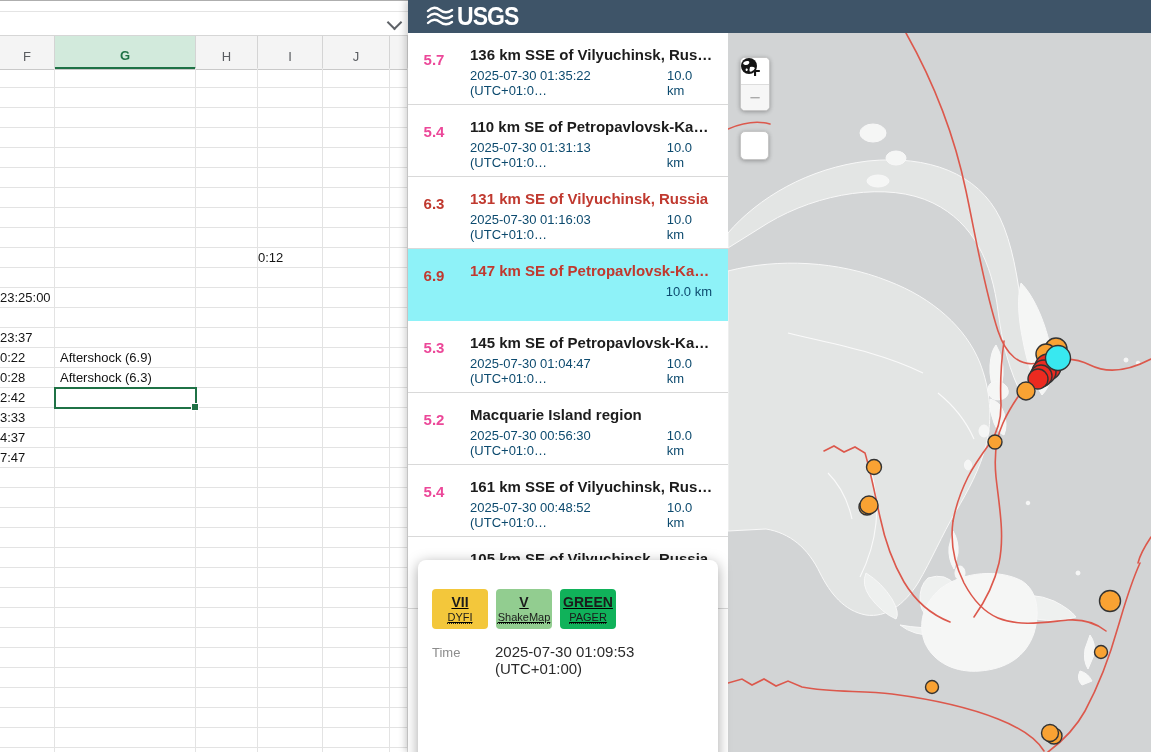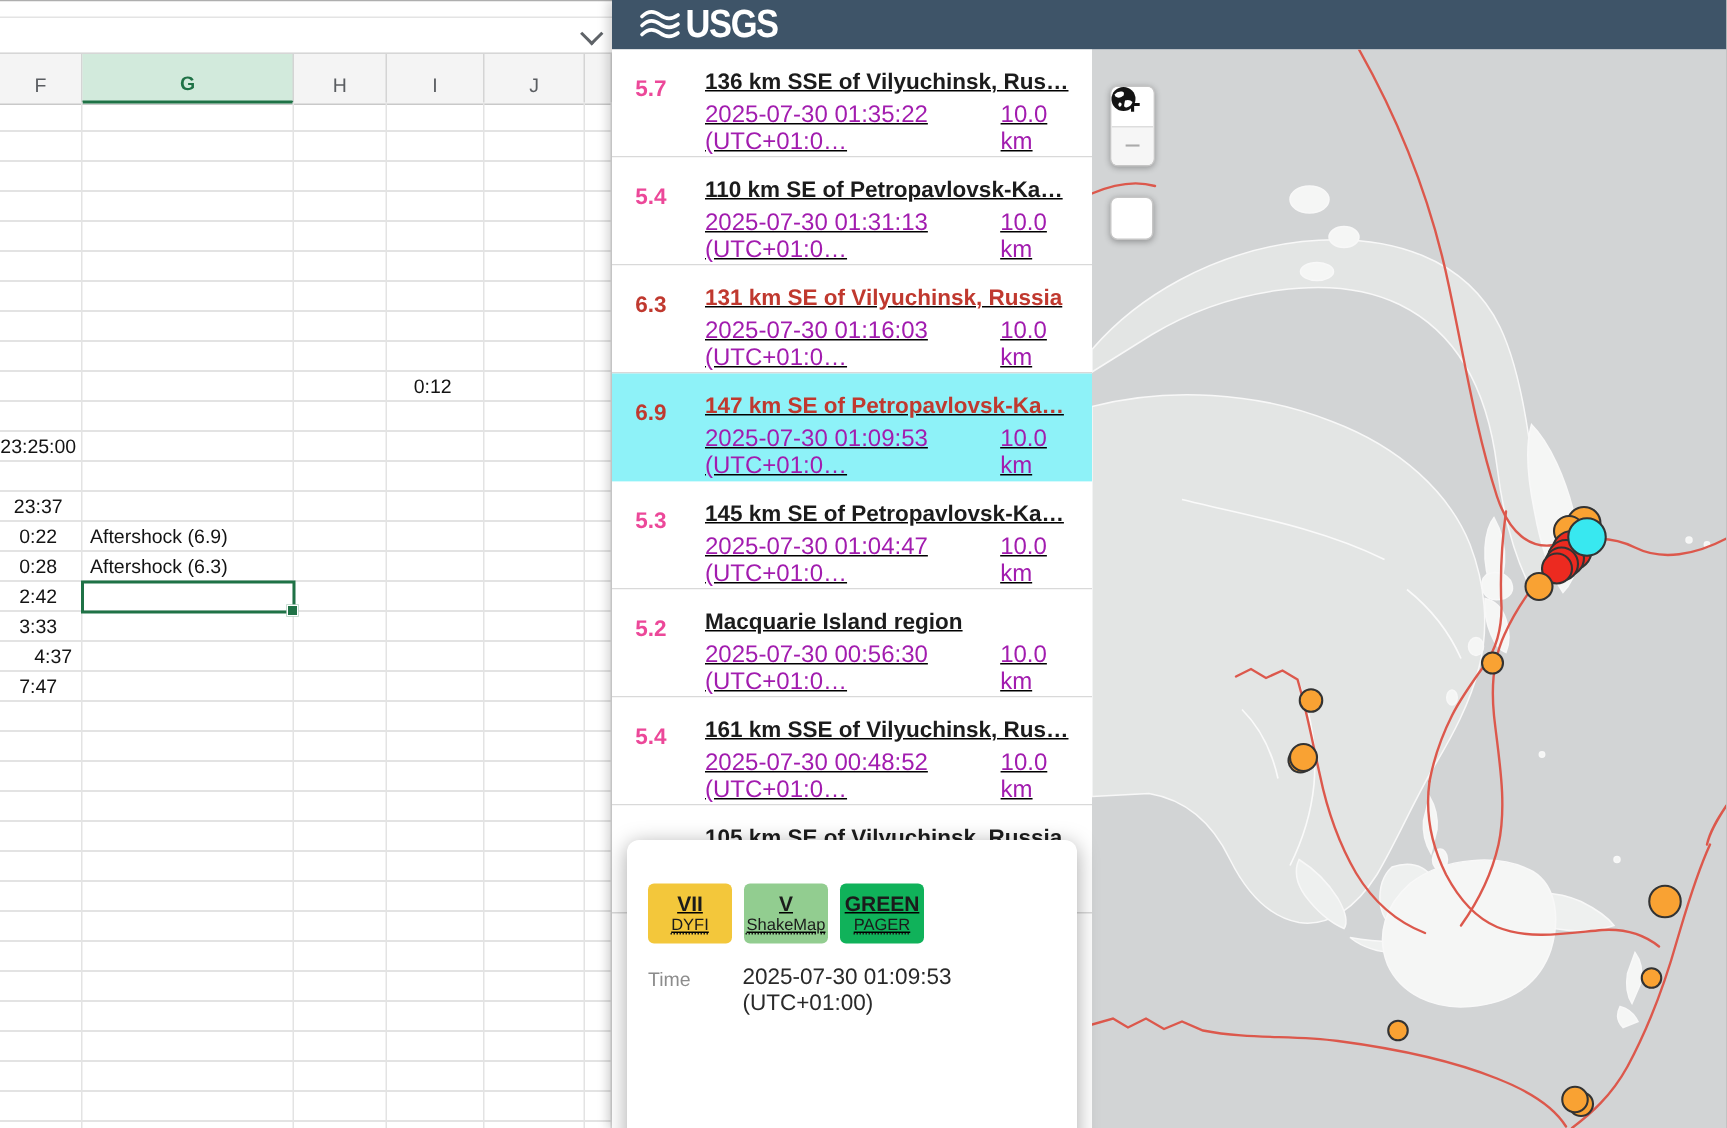--- a/index.html
+++ b/index.html
@@ -11,37 +11,37 @@
   .fbar-line{position:absolute;left:0;top:10px;width:408px;height:1px;background:#e4e4e4;}
   .fbar-chevron{position:absolute;right:8px;top:16px;width:9px;height:9px;border-right:2px solid #5f6368;border-bottom:2px solid #5f6368;transform:rotate(45deg);}
   .colheads{position:absolute;left:0;top:34px;width:408px;height:33px;background:#f4f4f4;border-top:1px solid #d6d6d6;border-bottom:1px solid #c9c9c9;}
   .colh{position:absolute;top:0;height:32px;display:flex;align-items:flex-end;justify-content:center;
         font-size:13px;color:#5a5d61;padding-bottom:4px;box-sizing:border-box;border-right:1px solid #d4d4d4;}
   .colh.sel{background:var(--excel-header-fill);color:var(--excel-green);border-bottom:2px solid var(--excel-green);height:33px;font-weight:bold;}
   .gridarea{position:absolute;left:0;top:67px;width:408px;height:685px;background:
      repeating-linear-gradient(to bottom,transparent 0 19px,#e3e3e3 19px 20px);}
   .vline{position:absolute;top:0;width:1px;height:685px;background:#e3e3e3;}
   .cell{position:absolute;height:20px;line-height:20px;font-size:13px;color:#141414;box-sizing:border-box;white-space:nowrap;}
-  .cell.right{text-align:center;padding-right:4px;}
+  .cell.right{text-align:left;padding-right:4px;}
   .cell.left{text-align:left;padding-left:5px;}
   .selbox{position:absolute;box-sizing:border-box;border:2px solid var(--excel-green);background:transparent;}
   .selhandle{position:absolute;right:-4px;bottom:-4px;width:6px;height:6px;background:var(--excel-green);border:1px solid #fff;}
   
   .usgs{position:absolute;left:408px;top:0;width:743px;height:752px;background:#fff;box-shadow:-3px 0 7px rgba(0,0,0,.18);}
   .uheader{position:absolute;left:0;top:0;width:743px;height:33px;background:var(--header-bg);display:flex;align-items:center;}
   .ulogo{display:flex;align-items:center;margin-left:17px;gap:2px;}
   .ulogo-text{color:#fff;font-weight:bold;font-size:25px;letter-spacing:-1px;transform:scale(.92,1.05);transform-origin:left center;}
   
   .qlist{position:absolute;left:0;top:33px;width:320px;height:719px;background:#fff;overflow:hidden;}
   .quake{position:relative;height:71px;border-bottom:1px solid #d9d9d9;display:flex;background:#fff;}
   .quake.hl{background:var(--highlight);border-bottom-color:var(--highlight);}
   .qmag{width:52px;flex:0 0 52px;text-align:center;font-weight:bold;font-size:15px;color:#ec4899;padding-top:18px;}
-  .qbody{flex:1;padding:13px 16px 0 10px;text-decoration:underline;}
+  .qbody{flex:1;padding:13px 16px 0 10px;}
   .qtitle{font-weight:bold;font-size:15px;color:#1c1c1c;white-space:nowrap;}
-  .qmeta{display:flex;margin-top:5px;font-size:16px;color:#a21caf;}
+  .qmeta{display:flex;margin-top:5px;font-size:13px;color:#0c4a6e;}
   .qdepth{margin-left:auto;}
   .quake.red .qmag,.quake.red .qtitle{color:var(--quake-red);}
   
   .map{position:absolute;left:320px;top:33px;width:423px;height:719px;background:var(--sea);overflow:hidden;}
   .map svg{position:absolute;left:0;top:0;}
   .mapctl{position:absolute;left:12px;top:24px;}
   .zoomctl{width:28px;background:#fff;border:1px solid #c6c6c6;border-radius:5px;box-shadow:0 1px 4px rgba(0,0,0,.3);overflow:hidden;}
   .zbtn{display:block;width:28px;height:26px;background:#fff;border:none;font-size:19px;font-weight:bold;color:#111;cursor:pointer;line-height:24px;text-align:center;padding:0;}
   .zbtn.dis{color:#aaa;background:#f6f6f6;border-top:1px solid #ddd;font-weight:normal;}
   .globebtn{margin-top:20px;width:29px;height:29px;background:#fff;border:1px solid #c6c6c6;border-radius:5px;box-shadow:0 1px 4px rgba(0,0,0,.3);display:flex;align-items:center;justify-content:center;cursor:pointer;padding:0;}
@@ -144,21 +144,20 @@
               <span class="qtime">2025-07-30 01:16:03 (UTC+01:0…</span>
               <span class="qdepth">10.0 km</span>
             </div>
           </div>
         </div>
         <div class="quake red hl">
           <div class="qmag">6.9</div>
           <div class="qbody">
             <div class="qtitle">147 km SE of Petropavlovsk-Ka…</div>
             <div class="qmeta">
-              <span class="qtime">2025-07-30 01:09:53 (UTC+01:0…</span>
               <span class="qdepth">10.0 km</span>
             </div>
           </div>
         </div>
         <div class="quake">
           <div class="qmag">5.3</div>
           <div class="qbody">
             <div class="qtitle">145 km SE of Petropavlovsk-Ka…</div>
             <div class="qmeta">
               <span class="qtime">2025-07-30 01:04:47 (UTC+01:0…</span>

